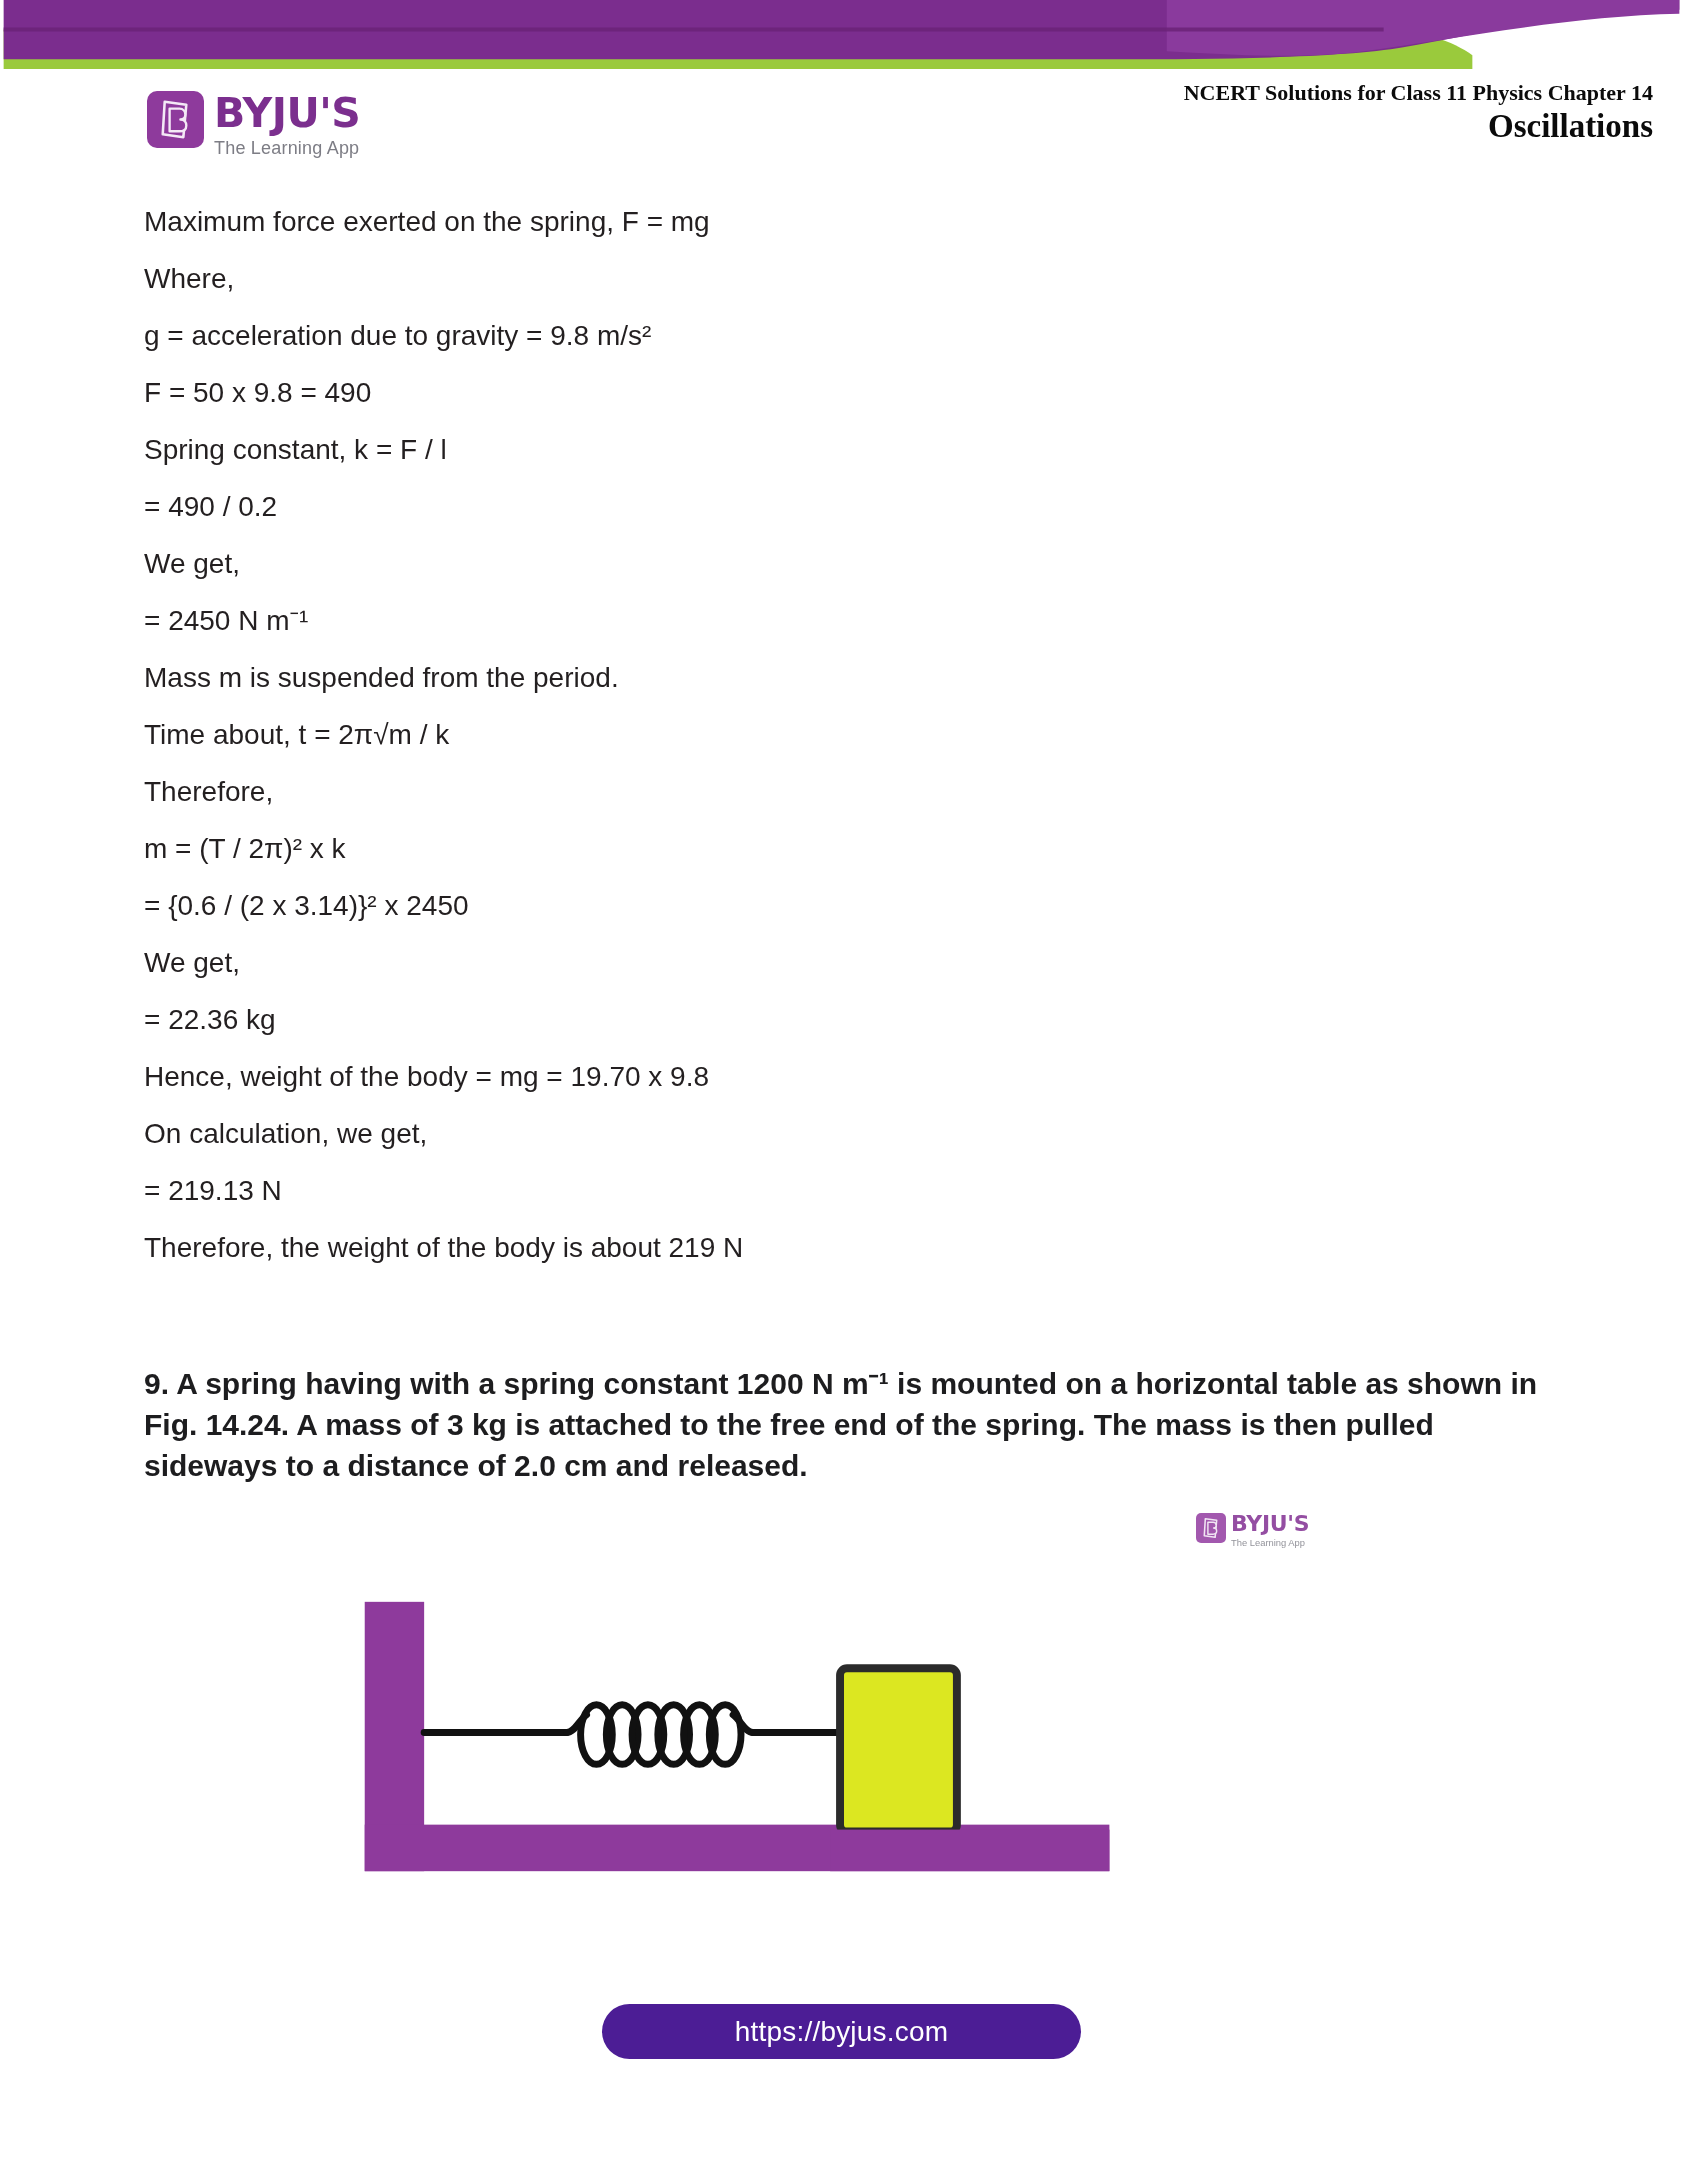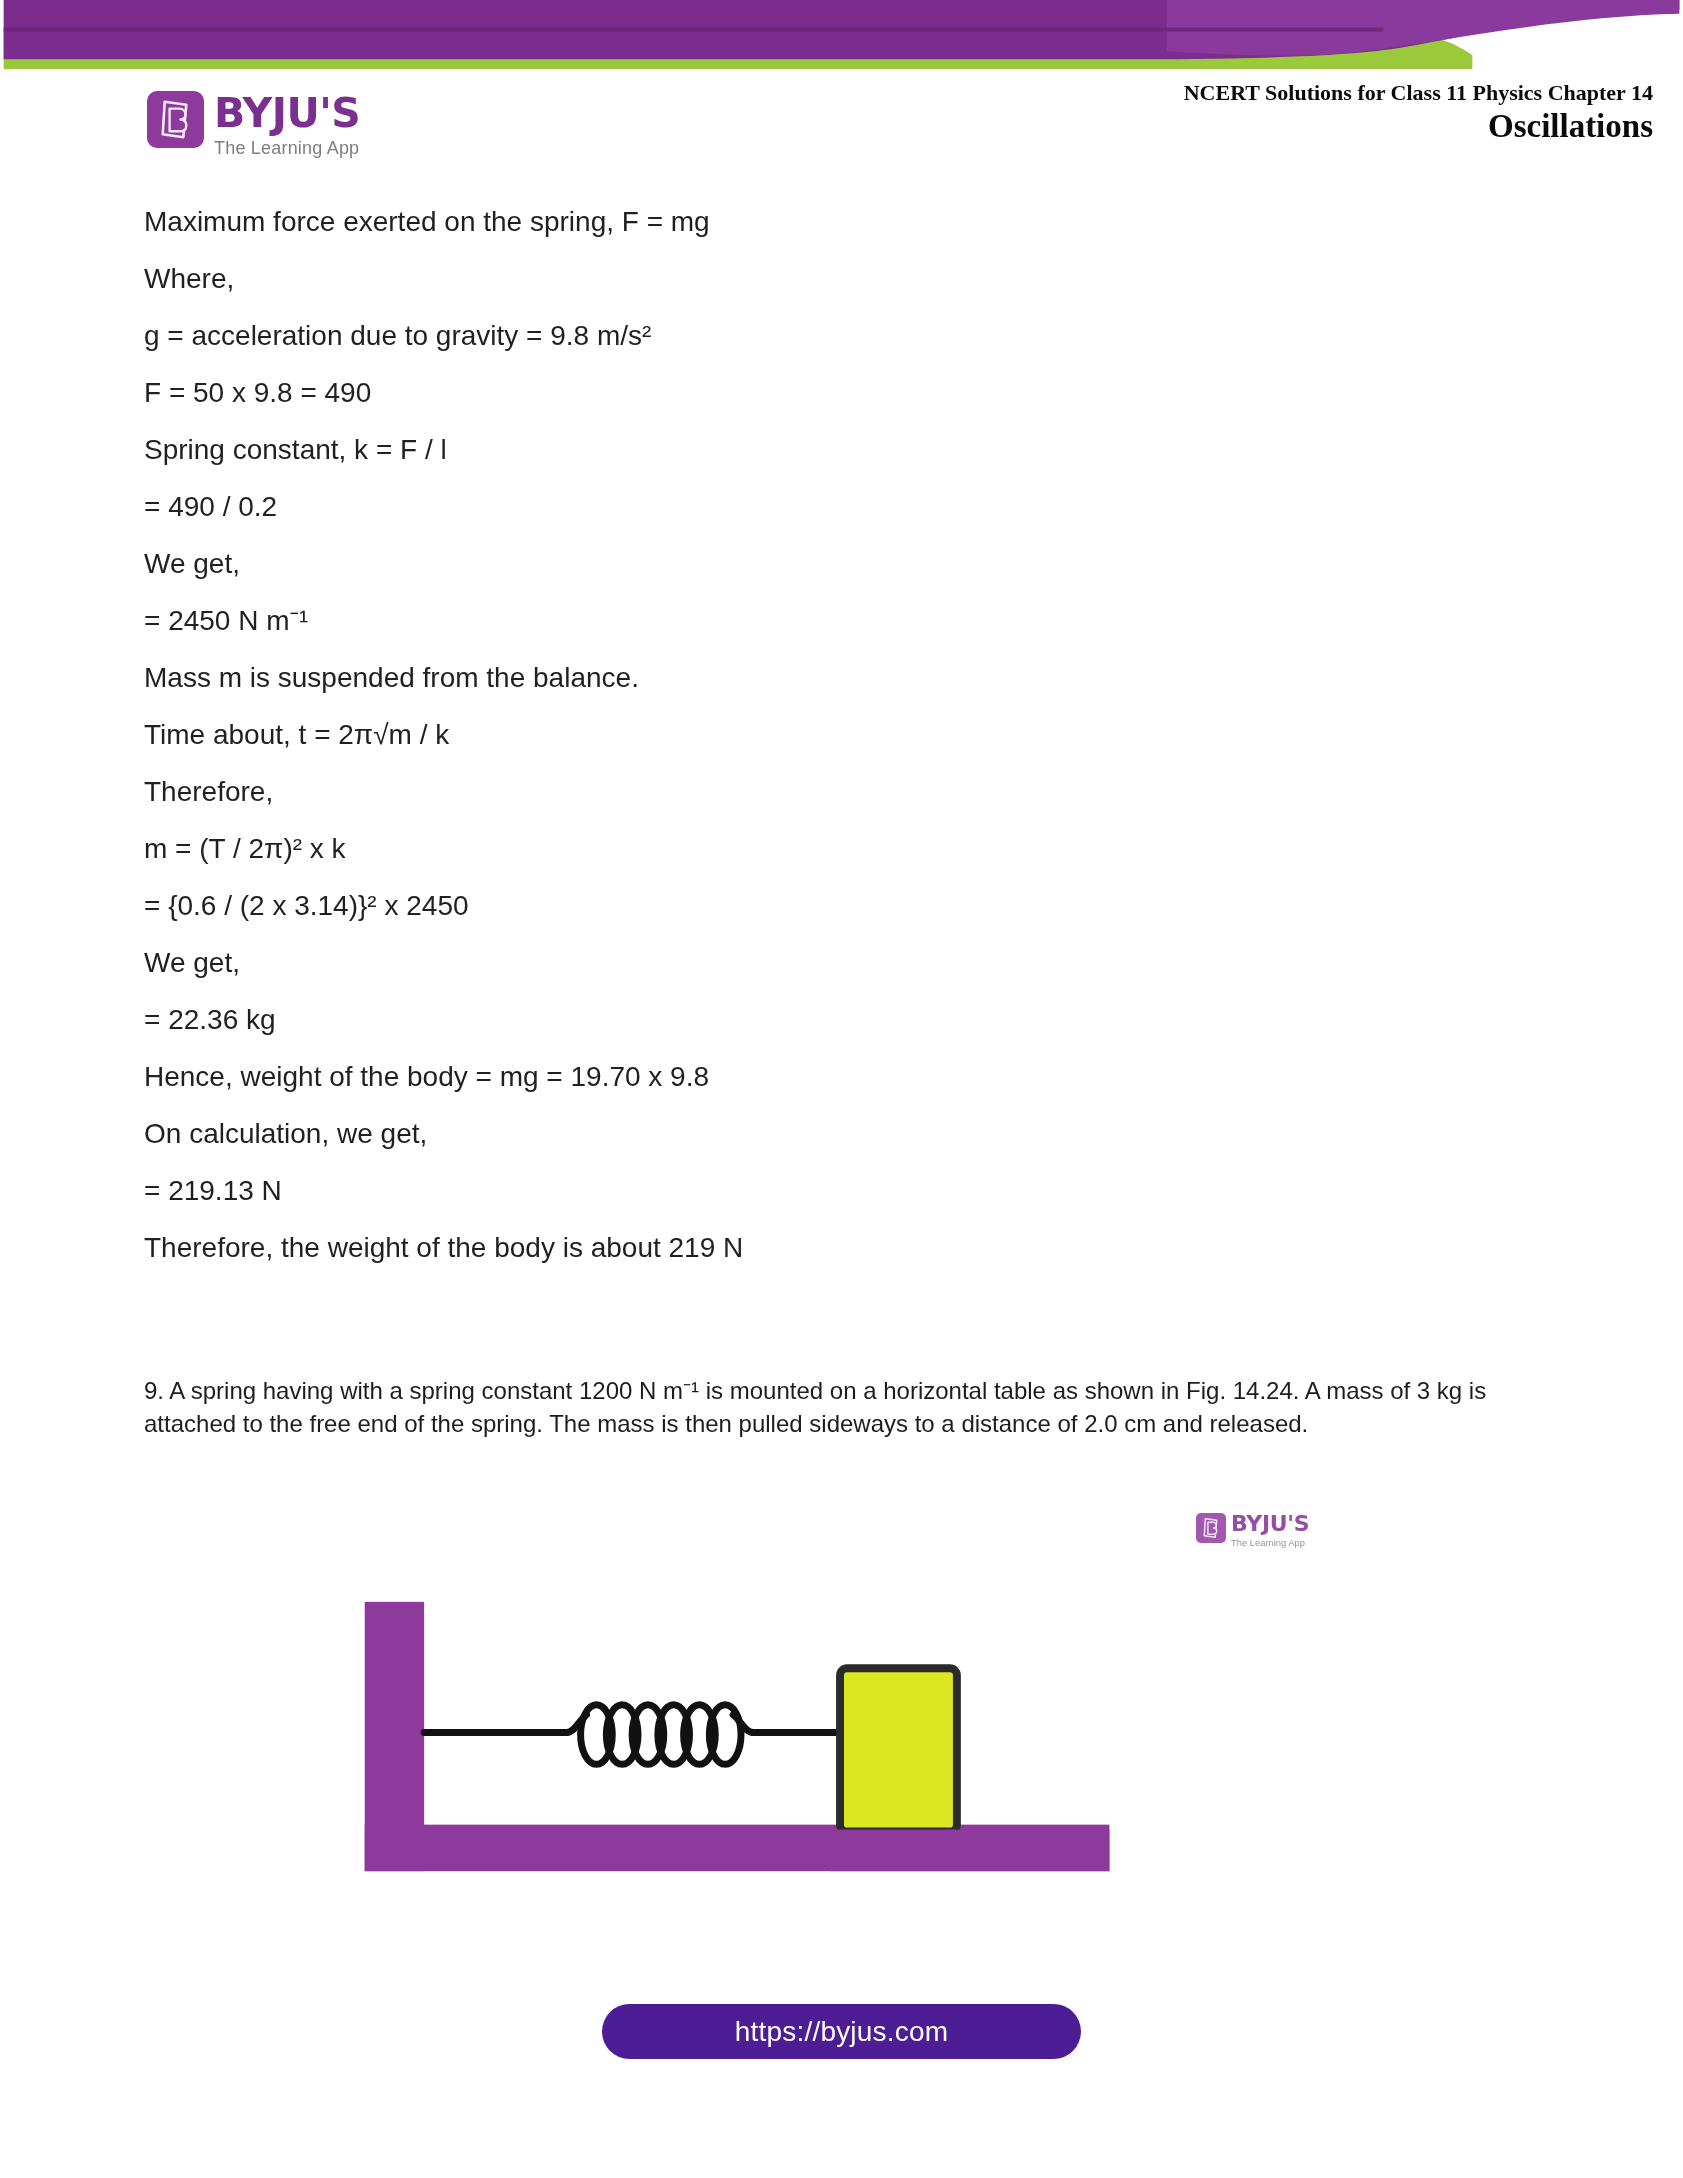--- a/index.html
+++ b/index.html
@@ -89,25 +89,24 @@
     margin: 0 0 29px 0;
     white-space: pre-wrap;
   }
 
   .question {
     position: absolute;
     left: 144px;
     top: 1364px;
     width: 1398px;
     font-family: "Liberation Sans", sans-serif;
-    font-weight: normal;
-    font-size: 24px;
+    font-weight: bold;
+    font-size: 30px;
     line-height: 1.36;
     color: #1d1d1f;
-    margin-top: 11px;
   }
 
   
   .fig-watermark {
     position: absolute;
     left: 1196px;
     top: 1513px;
     display: flex;
     align-items: flex-start;
     gap: 5px;
@@ -200,21 +199,21 @@
 
 <div class="content">
   <p class="line">Maximum force exerted on the spring, F = mg</p>
   <p class="line">Where,</p>
   <p class="line">g = acceleration due to gravity = 9.8 m/s²</p>
   <p class="line">F = 50 x 9.8 = 490</p>
   <p class="line">Spring constant, k = F / l</p>
   <p class="line">= 490 / 0.2</p>
   <p class="line">We get,</p>
   <p class="line">= 2450 N m⁻¹</p>
-  <p class="line">Mass m is suspended from the balance.</p>
+  <p class="line">Mass m is suspended from the period.</p>
   <p class="line">Time about, t = 2π√m / k</p>
   <p class="line">Therefore,</p>
   <p class="line">m = (T / 2π)² x k</p>
   <p class="line">= {0.6 / (2 x 3.14)}² x 2450</p>
   <p class="line">We get,</p>
   <p class="line">= 22.36 kg</p>
   <p class="line">Hence, weight of the body = mg = 19.70 x 9.8</p>
   <p class="line">On calculation, we get,</p>
   <p class="line">= 219.13 N</p>
   <p class="line">Therefore, the weight of the body is about 219 N</p>

